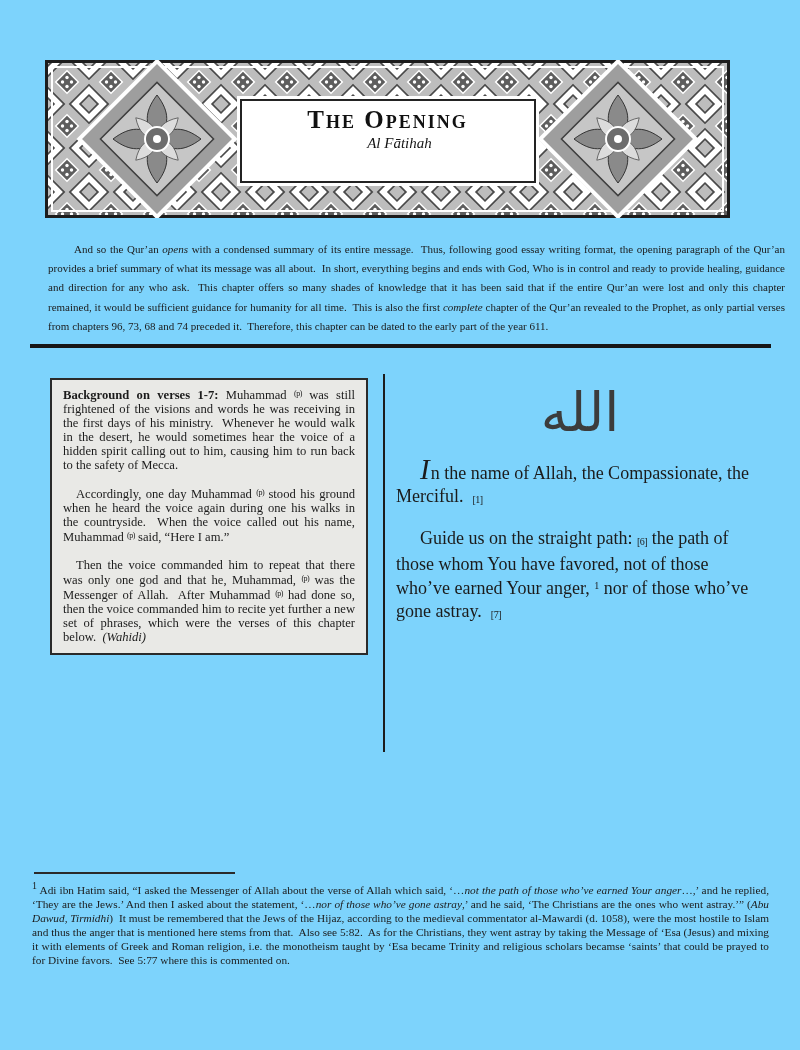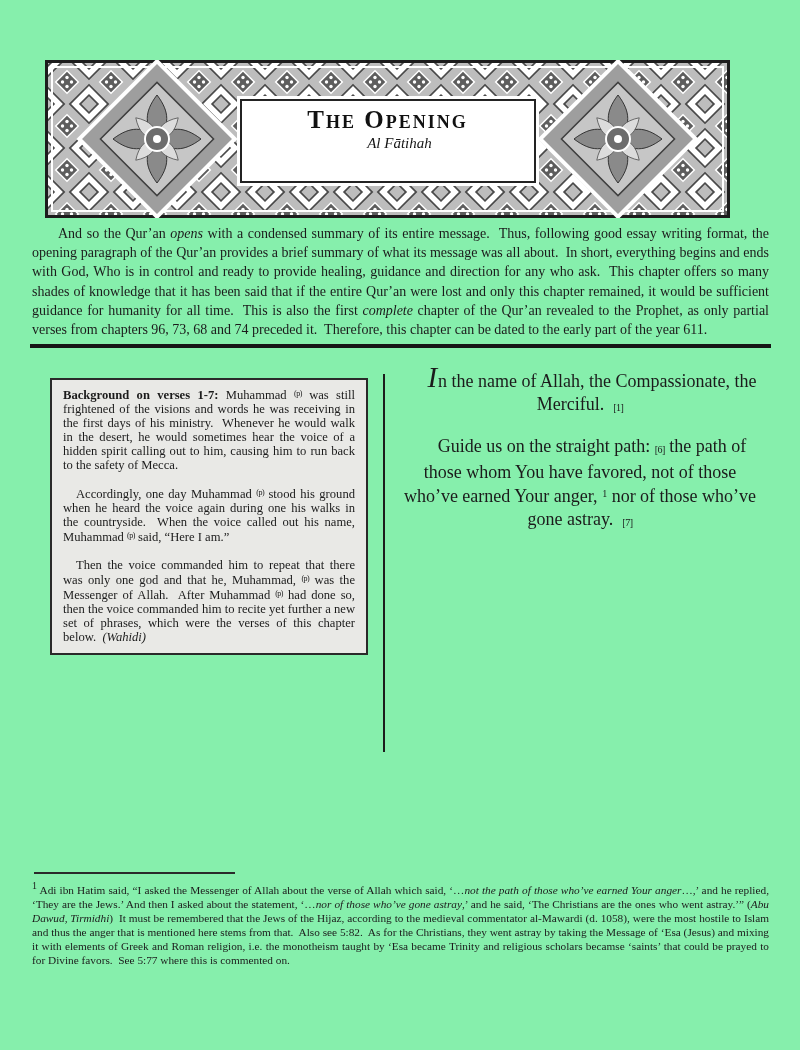--- a/index.html
+++ b/index.html
@@ -1,61 +1,61 @@
 <!DOCTYPE html>
 <html><head>
 <meta charset="utf-8">
 <style>
   html,body{margin:0;padding:0;background:#ffffff;}
   .page{
     position:relative;
     width:800px;height:1050px;
-    background:#86efac;
+    background:#7dd3fc;
     font-family:"Liberation Serif", serif;
     color:#1b1b1b;
     overflow:hidden;
   }
   
   .banner{position:absolute;left:45px;top:60px;width:685px;height:158px;}
   .banner svg{position:absolute;left:0;top:0;width:100%;height:100%;}
   .panel{
     position:absolute;left:50%;top:39px;transform:translateX(-50%);
     width:292px;height:80px;background:#ffffff;
     border:2px solid #232323;outline:3px solid #ffffff;
     text-align:center;
   }
   .panel .title{
     margin-top:5px;font-variant:small-caps;font-weight:bold;
     font-size:25px;letter-spacing:2px;color:#111;
   }
   .panel .sub{font-style:italic;font-size:15px;line-height:18px;color:#161616;padding-left:24px;}
   
   .intro{
-    position:absolute;left:32px;top:224px;width:737px;margin:0;
-    font-size:14px;line-height:19.2px;text-align:justify;text-indent:26px;
+    position:absolute;left:32px;top:224px;width:737px;margin:16px;
+    font-size:11px;line-height:19.2px;text-align:justify;text-indent:26px;
   }
   .rule{position:absolute;left:30px;top:344px;width:741px;height:4px;background:#161616;}
   
   .bgbox{
     position:absolute;left:50px;top:378px;width:292px;
     background:#e9e9e6;border:2px solid #2a2a2a;
     padding:7px 11px 9px 11px;
     font-size:12.6px;line-height:14px;text-align:justify;
   }
   .bgbox p{margin:0;}
   .bgbox p + p{margin-top:14px;text-indent:13px;}
   
   .vline{position:absolute;left:383px;top:374px;width:2px;height:378px;background:#1c1c1c;}
   
   .rightcol{position:absolute;left:396px;top:370px;width:368px;}
   .callig{
     text-align:center;font-family:"DejaVu Sans", sans-serif;
     font-size:54px;line-height:86px;height:92px;color:#3c3c3c;
   }
-  .verse{margin:0 0 17px 0;font-size:18px;line-height:22.5px;text-indent:24px;text-align:center;}
+  .verse{margin:0 0 17px 0;font-size:18px;line-height:22.5px;text-indent:24px;text-align:left;}
   
   .footrule{position:absolute;left:34px;top:872px;width:201px;height:2px;background:#2a2a2a;}
   .footnote{
     position:absolute;left:32px;top:879px;width:737px;margin:0;
     font-size:11.3px;line-height:13.9px;text-align:justify;
   }
   .pagenum{position:absolute;left:0;top:966px;width:100%;text-align:center;font-size:11.5px;}
   
   .i,.seg-i{font-style:italic;}
   .seg-b{font-weight:bold;}
@@ -137,20 +137,21 @@
 
   <div class="bgbox">
     <p><span class="seg-b">Background on verses 1-7:</span><span> Muhammad </span><span class="seg-p">(p)</span><span> was still frightened of the visions and words he was receiving in the first days of his ministry.&nbsp; Whenever he would walk in the desert, he would sometimes hear the voice of a hidden spirit calling out to him, causing him to run back to the safety of Mecca.</span></p>
     <p><span>Accordingly, one day Muhammad </span><span class="seg-p">(p)</span><span> stood his ground when he heard the voice again during one his walks in the countryside.&nbsp; When the voice called out his name, Muhammad </span><span class="seg-p">(p)</span><span> said, “Here I am.”</span></p>
     <p><span>Then the voice commanded him to repeat that there was only one god and that he, Muhammad, </span><span class="seg-p">(p)</span><span> was the Messenger of Allah.&nbsp; After Muhammad </span><span class="seg-p">(p)</span><span> had done so, then the voice commanded him to recite yet further a new set of phrases, which were the verses of this chapter below.&nbsp; </span><span class="seg-i">(Wahidi)</span></p>
   </div>
 
   <div class="vline"></div>
 
   <div class="rightcol">
+    <div class="callig">الله</div>
     <p class="verse"><span class="seg-init">I</span><span>n the name of Allah, the Compassionate, the Merciful.&nbsp; </span><span class="seg-v">[1]</span></p>
     <p class="verse"><span>Guide us on the straight path: </span><span class="seg-v">[6]</span><span> the path of those whom You have favored, not of those who’ve earned Your anger, </span><span class="seg-s">1</span><span> nor of those who’ve gone astray.&nbsp; </span><span class="seg-v">[7]</span></p>
   </div>
 
   <div class="footrule"></div>
 
   <p class="footnote"><span class="seg-s">1</span><span> Adi ibn Hatim said, “I asked the Messenger of Allah about the verse of Allah which said, ‘…</span><span class="seg-i">not the path of those who’ve earned Your anger</span><span>…,’ and he replied, ‘They are the Jews.’ And then I asked about the statement, ‘…</span><span class="seg-i">nor of those who’ve gone astray</span><span>,’ and he said, ‘The Christians are the ones who went astray.’” (</span><span class="seg-i">Abu Dawud, Tirmidhi</span><span>)&nbsp; It must be remembered that the Jews of the Hijaz, according to the medieval commentator al-Mawardi (d. 1058), were the most hostile to Islam and thus the anger that is mentioned here stems from that.&nbsp; Also see 5:82.&nbsp; As for the Christians, they went astray by taking the Message of ‘Esa (Jesus) and mixing it with elements of Greek and Roman religion, i.e. the monotheism taught by ‘Esa became Trinity and religious scholars becamse ‘saints’ that could be prayed to for Divine favors.&nbsp; See 5:77 where this is commented on.</span></p>
 
 
 </div>

